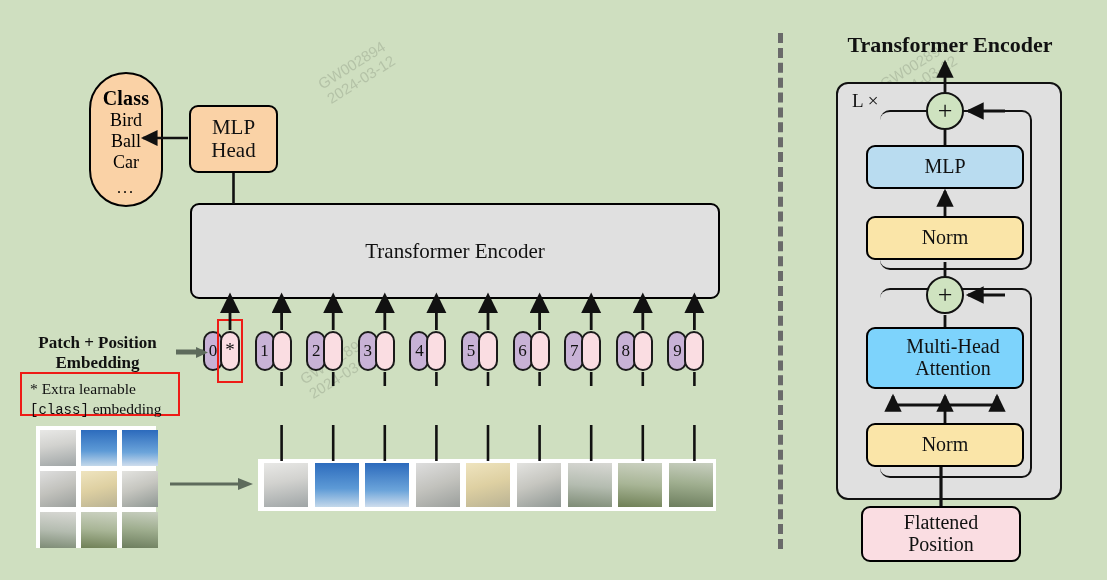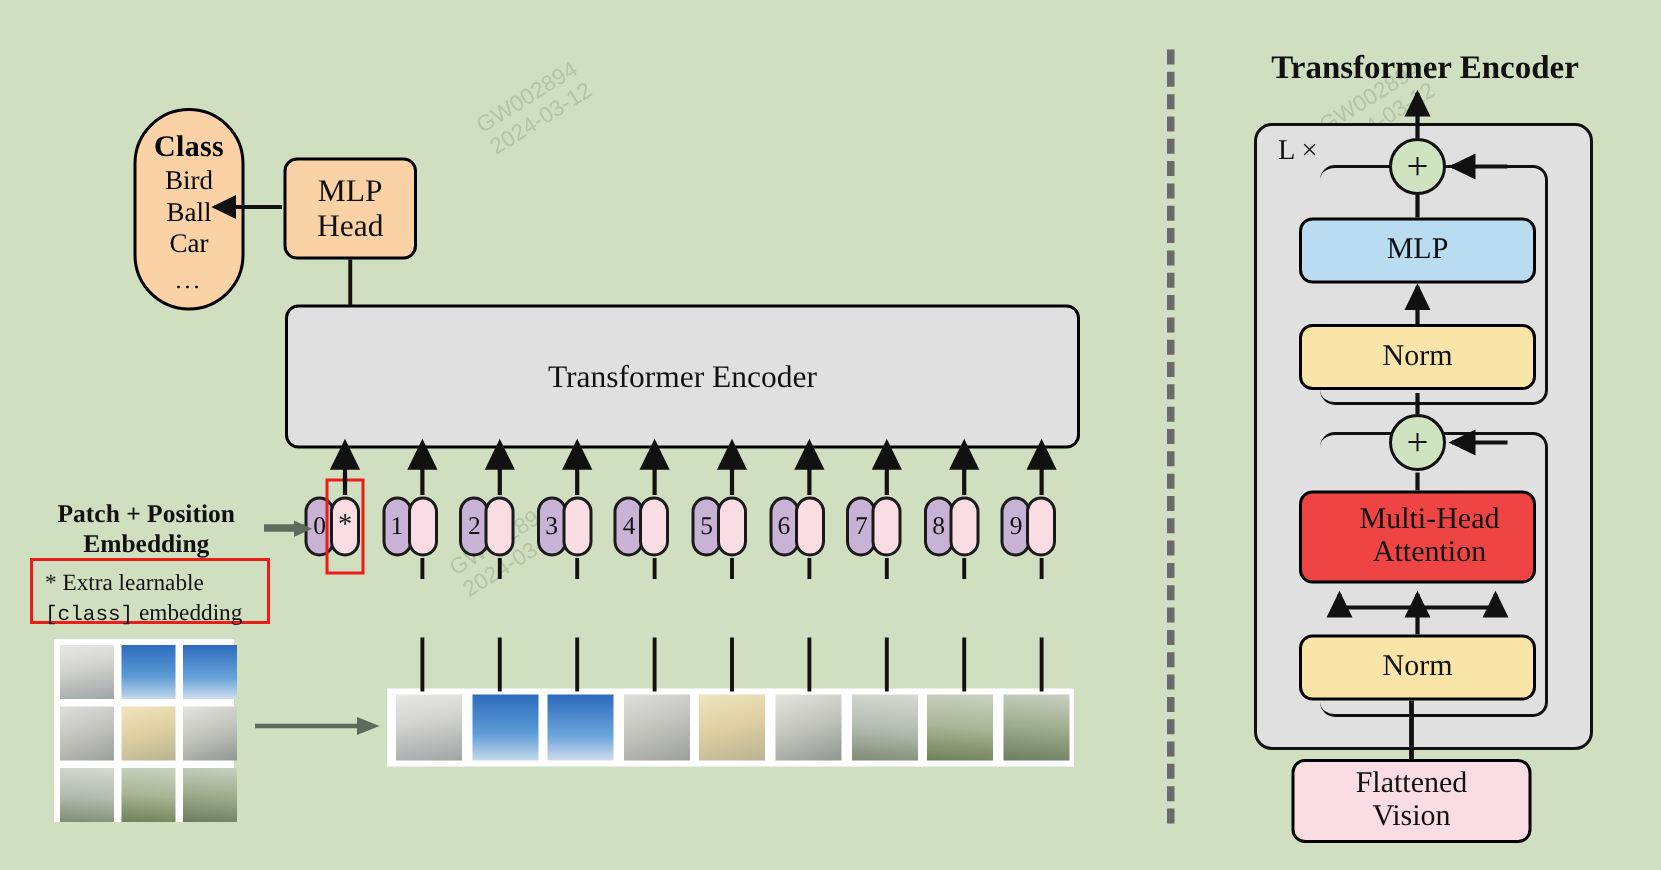--- a/index.html
+++ b/index.html
@@ -150,21 +150,21 @@
   .enc-inner-line {
     box-sizing: border-box;
     border: 2.5px solid #111;
     border-radius: 10px;
     border-left: none;
     background: transparent;
   }
   .blk { font-size: 20px; }
   .blk-mlp  { background: #b9dcf0; }
   .blk-norm { background: #fae5a8; }
-  .blk-mha  { background: #ef4444; flex-direction: column; padding-left: 16px; }
+  .blk-mha  { background: #7dd3fc; flex-direction: column; padding-left: 16px; }
   .blk-emb  { background: #fadde2; flex-direction: column; font-size: 20px; }
   .plus {
     box-sizing: border-box;
     width: 38px; height: 38px;
     border-radius: 50%;
     background: #cfe3c0;
     border: 2.5px solid #111;
     display: flex; align-items: center; justify-content: center;
     font-size: 26px;
     line-height: 1;
@@ -349,21 +349,21 @@
     <span>Multi-Head</span>
     <span>Attention</span>
   </div>
 
   <div class="node blk blk-norm abs" style="left:866px; top:423px; width:158px; height:44px;">
     <span>Norm</span>
   </div>
 
   <div class="node blk-emb abs" style="left:861px; top:506px; width:160px; height:56px;">
     <span>Flattened</span>
-    <span>Vision</span>
+    <span>Position</span>
   </div>
 
   <svg class="ov">
     <defs>
       <marker id="ah" markerWidth="7" markerHeight="7" refX="5.6" refY="3.1" orient="auto">
         <path d="M0,0 L6.4,3.1 L0,6.2 z" fill="#111"></path>
       </marker>
     </defs>
 
     <line x1="188" y1="138" x2="143" y2="138" stroke="#111" stroke-width="2.6" marker-end="url(#ah)"></line>

